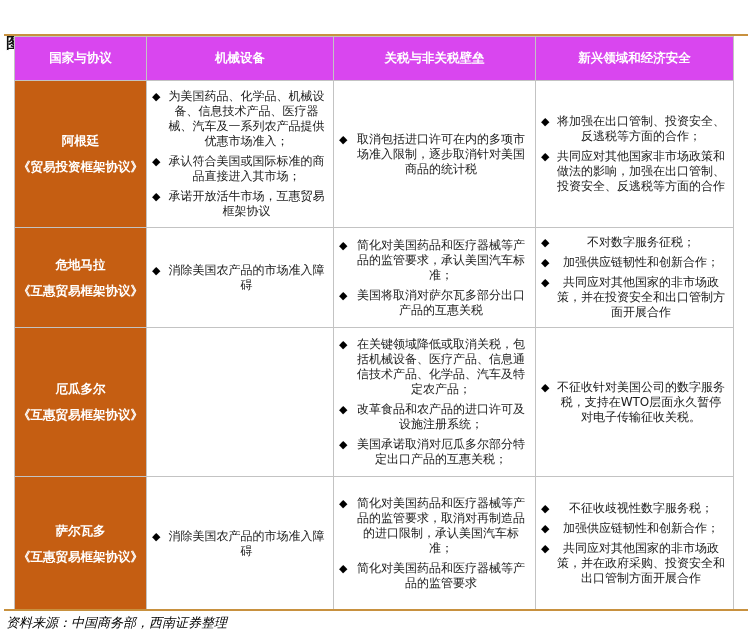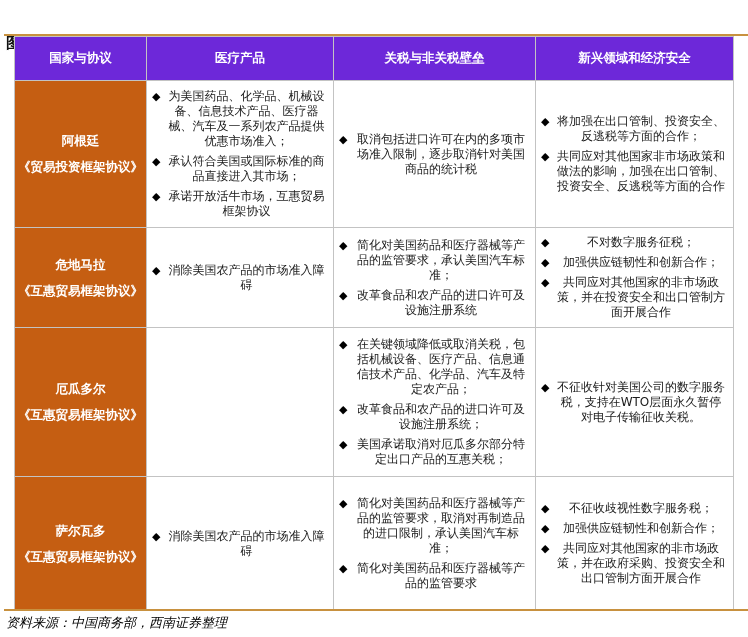--- a/index.html
+++ b/index.html
@@ -16,21 +16,21 @@
   .fig-title .num { color: #1a3a8a; }
   .rule-top { position: absolute; left: 4px; right: 0; top: 34px; height: 2px; background: #c8913f; }
   .rule-bottom { position: absolute; left: 4px; right: 0; top: 609px; height: 2px; background: #c8913f; }
 
   table.main {
     position: absolute; left: 14px; top: 36px; width: 719px;
     border-collapse: collapse; table-layout: fixed;
   }
   table.main td, table.main th { border: 1px solid #c3c3c3; text-align: center; }
   table.main th {
-    background: #6d28d9; color: #ffffff; font-weight: bold; font-size: 12.5px;
+    background: #d946ef; color: #ffffff; font-weight: bold; font-size: 12.5px;
     height: 44px; text-align: center; vertical-align: middle;
   }
   td.country {
     background: #c55e12; color: #ffffff; font-weight: bold; font-size: 12.5px;
     text-align: center; vertical-align: middle; line-height: 26px;
   }
   td.cell { vertical-align: middle; padding: 2px 6px 2px 5px; font-size: 12px; line-height: 15px; }
   ul.bullets { list-style: none; }
   ul.bullets li { position: relative; padding-left: 14px; margin: 5px 0; }
   ul.bullets li::before {
@@ -51,21 +51,21 @@
 <table class="main">
   <colgroup>
     <col style="width:132px">
       <col style="width:187px">
       <col style="width:202px">
       <col style="width:198px">
   </colgroup>
   <thead>
     <tr>
       <th>国家与协议</th>
-      <th>医疗产品</th>
+      <th>机械设备</th>
       <th>关税与非关税壁垒</th>
       <th>新兴领域和经济安全</th>
     </tr>
   </thead>
   <tbody>
 
     <tr style="height:147px">
       <td class="country">
         <div>阿根廷</div>
         <div>《贸易投资框架协议》</div>
@@ -96,21 +96,21 @@
         <div>《互惠贸易框架协议》</div>
       </td>
       <td class="cell">
         <ul class="bullets">
           <li>消除美国农产品的市场准入障碍</li>
         </ul>
       </td>
       <td class="cell">
         <ul class="bullets">
           <li>简化对美国药品和医疗器械等产品的监管要求，承认美国汽车标准；</li>
-          <li>改革食品和农产品的进口许可及设施注册系统</li>
+          <li>美国将取消对萨尔瓦多部分出口产品的互惠关税</li>
         </ul>
       </td>
       <td class="cell">
         <ul class="bullets">
           <li>不对数字服务征税；</li>
           <li>加强供应链韧性和创新合作；</li>
           <li>共同应对其他国家的非市场政策，并在投资安全和出口管制方面开展合作</li>
         </ul>
       </td>
     </tr>

